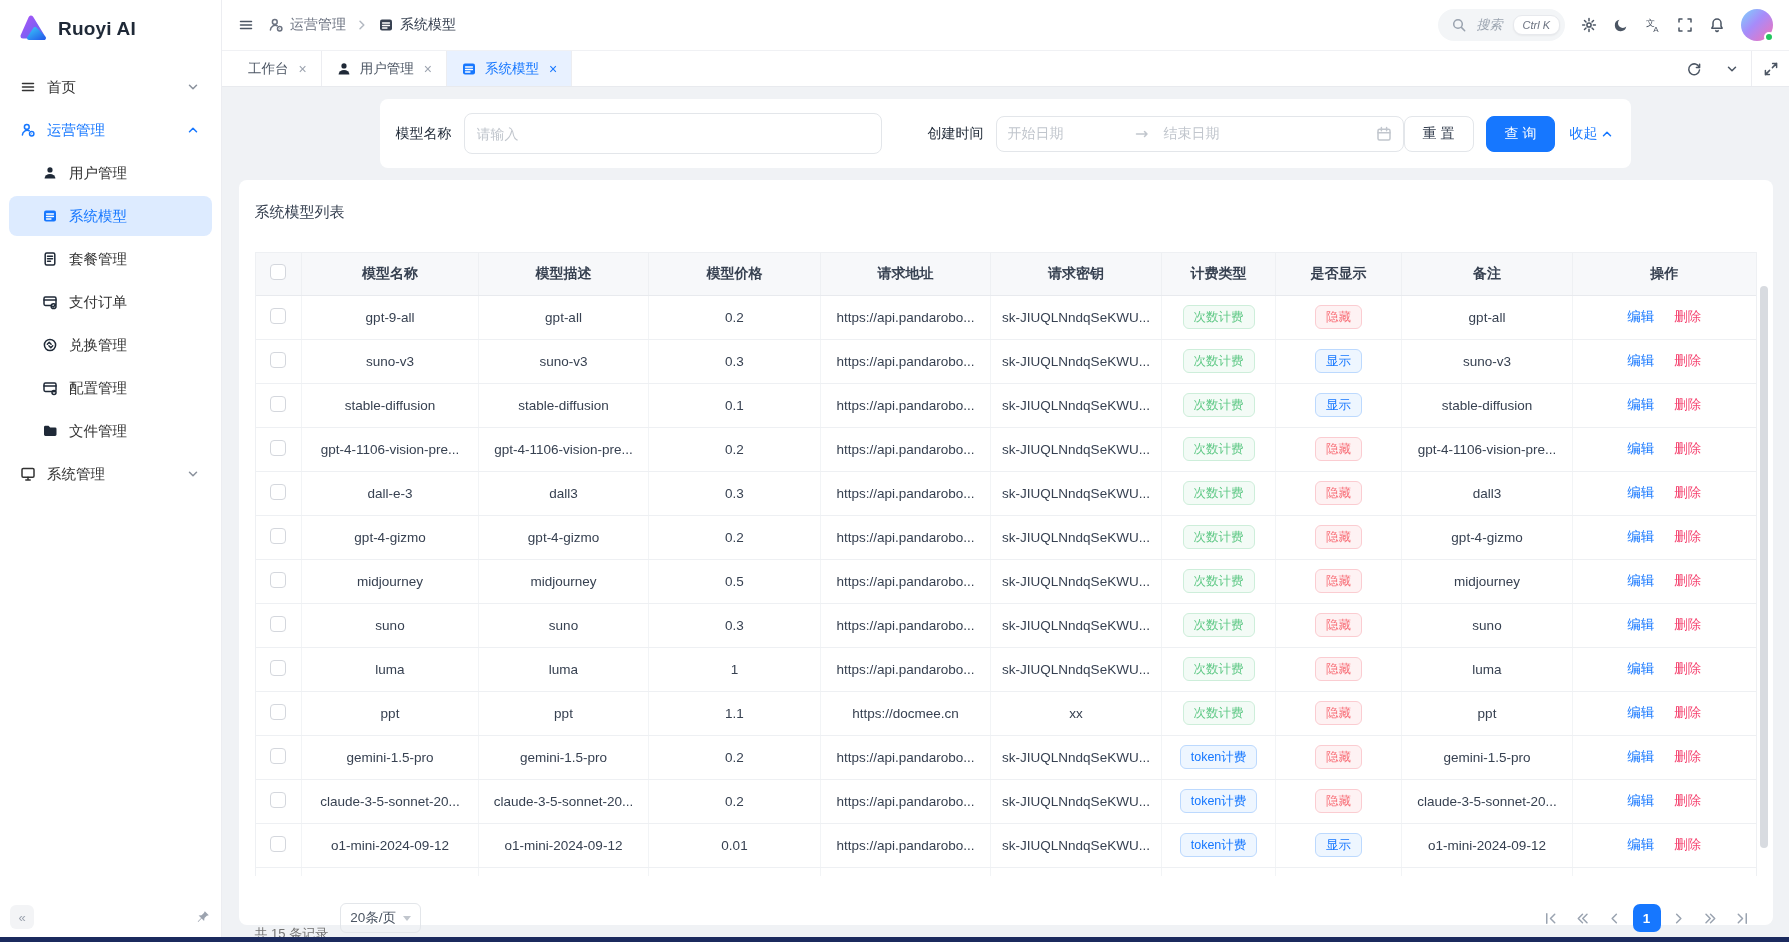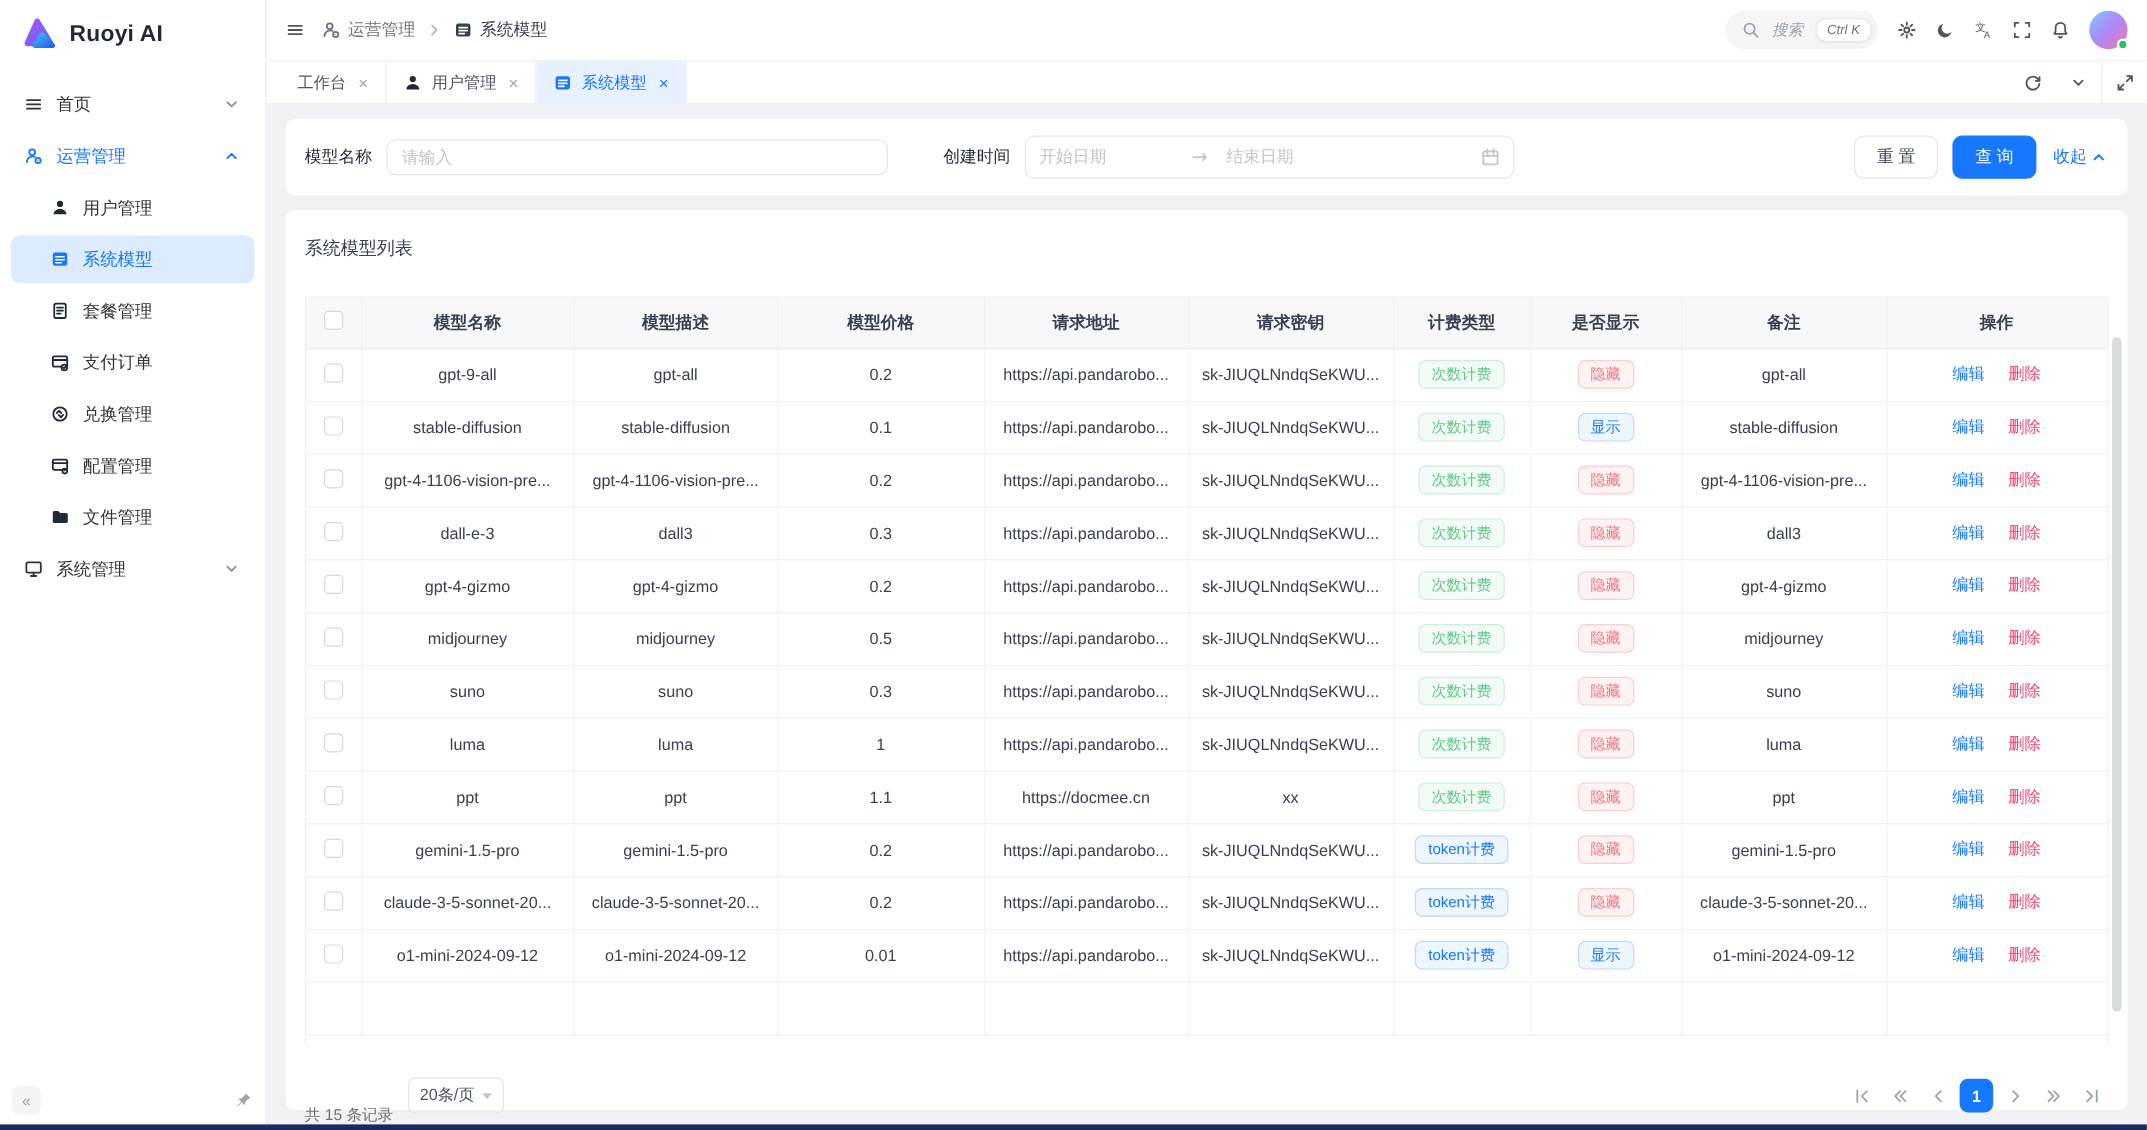--- a/index.html
+++ b/index.html
@@ -54,26 +54,26 @@
   .tab { display:flex; align-items:center; gap:8px; padding:0 14px; font-size:13.5px; color:#4b5563;
     border-right:1px solid #ecedf1; cursor:pointer; white-space:nowrap; }
   .tab .ic { color:#1f2937; }
   .tab .x { color:#9ca3af; font-size:14px; margin-left:2px; }
   .tab.active { background:#e8f1ff; color:#1677ff; }
   .tab.active .ic, .tab.active .x { color:#1677ff; }
   .tabbar-right { margin-left:auto; display:flex; align-items:stretch; }
   .tb-btn { width:38px; display:flex; align-items:center; justify-content:center; color:#4b5563; cursor:pointer; }
   .tb-btn.bordered { border-left:1px solid #ecedf1; }
 
-  .content { flex:1; padding:12px 16px; display:flex; flex-direction:column; min-height:0; }
+  .content { flex:1; padding:12px 16px; display:flex; flex-direction:column; min-height:0;align-items:center; }
 
   
   .filter-card { background:#fff; border-radius:8px; padding:14px 16px; display:flex; align-items:center; flex-shrink:0; }
   .f-label { font-size:14px; color:#1f2937; margin-right:12px; white-space:nowrap; }
-  .f-input { width:418px; height:30px; border:1px solid #e3e6ea; border-radius:8px; padding:0 12px; font-size:14px;
+  .f-input { width:418px; height:41px; border:1px solid #e3e6ea; border-radius:8px; padding:0 12px; font-size:14px;
     color:#374151; outline:none; font-family:inherit; }
   .f-input::placeholder { color:#c1c6cd; }
   .gap { width:46px; }
   .date-range { width:408px; height:36px; border:1px solid #e3e6ea; border-radius:8px; display:flex; align-items:center;
     gap:10px; padding:0 11px; color:#c1c6cd; font-size:14px; cursor:pointer; }
   .date-range .ph { flex:0 0 auto; }
   .date-range .arr { color:#c1c6cd; margin-left:60px; }
   .date-range .end { margin-left:4px; }
   .date-range .cal { margin-left:auto; color:#c1c6cd; }
   .f-spacer { flex:1; }
@@ -480,20 +480,35 @@
                 <tr>
     <td><span class="checkbox"></span></td>
     <td>gpt-9-all</td>
     <td>gpt-all</td>
     <td>0.2</td>
     <td>https://api.pandarobo...</td>
     <td>sk-JIUQLNndqSeKWU...</td>
     <td><span class="badge green">次数计费</span></td>
     <td><span class="badge red">隐藏</span></td>
     <td>gpt-all</td>
+    <td class="ops">
+      <a class="edit">编辑</a>
+      <a class="del">删除</a>
+    </td>
+  </tr>
+                <tr>
+    <td><span class="checkbox"></span></td>
+    <td>suno-v3</td>
+    <td>suno-v3</td>
+    <td>0.3</td>
+    <td>https://api.pandarobo...</td>
+    <td>sk-JIUQLNndqSeKWU...</td>
+    <td><span class="badge green">次数计费</span></td>
+    <td><span class="badge blue">显示</span></td>
+    <td>suno-v3</td>
     <td class="ops">
       <a class="edit">编辑</a>
       <a class="del">删除</a>
     </td>
   </tr>
                 <tr>
     <td><span class="checkbox"></span></td>
     <td>stable-diffusion</td>
     <td>stable-diffusion</td>
     <td>0.1</td>

